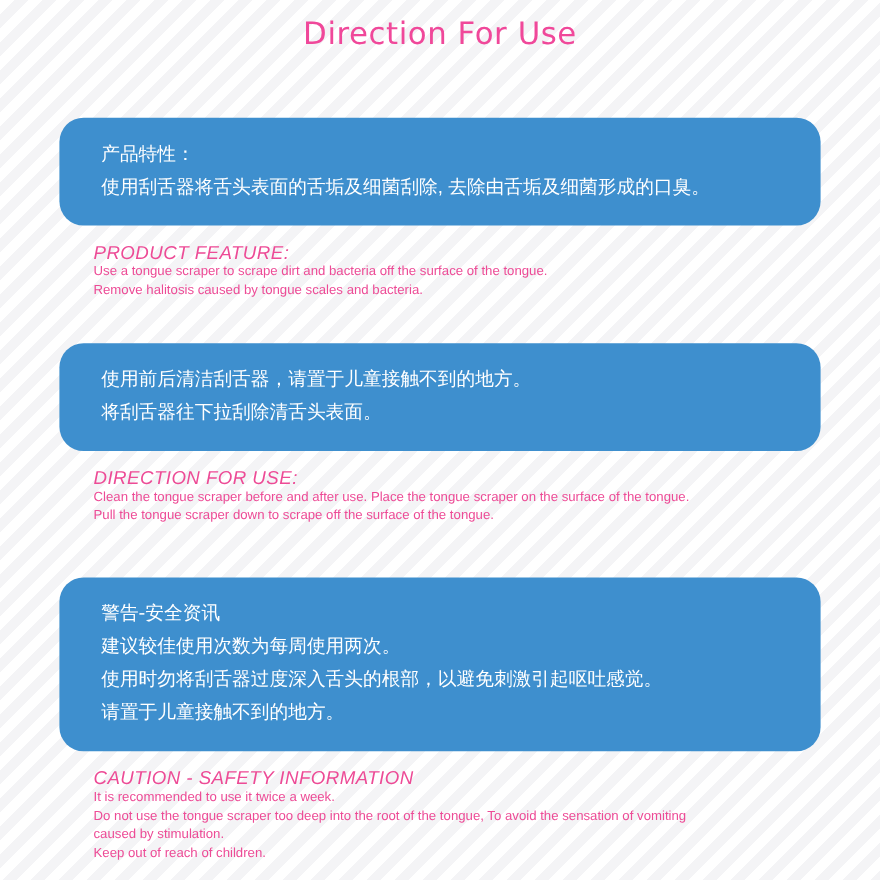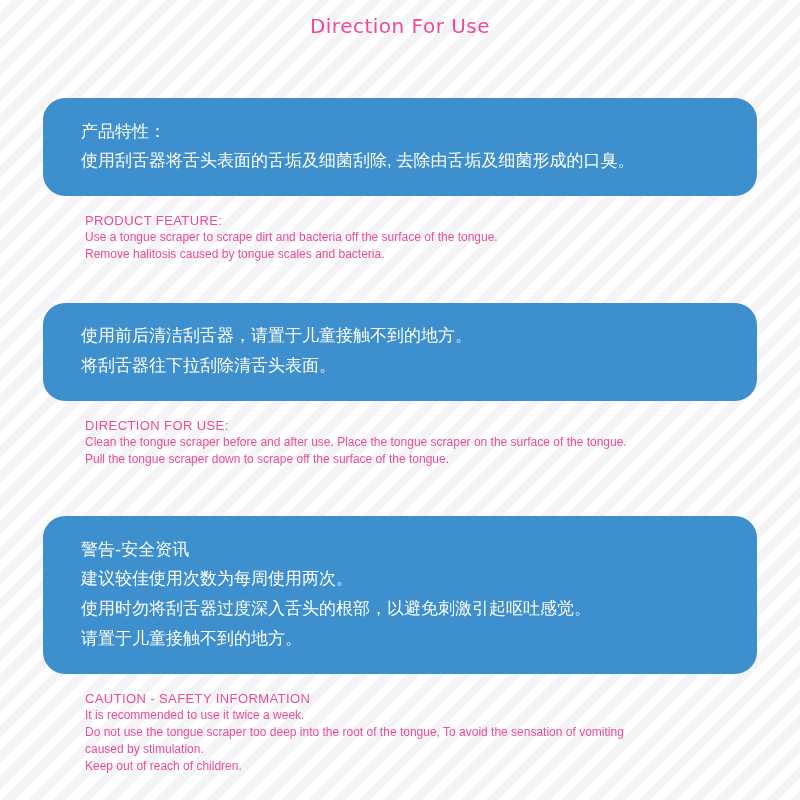--- a/index.html
+++ b/index.html
@@ -25,41 +25,41 @@
   .page {
     position: relative;
     width: 800px;
     height: 800px;
     box-sizing: border-box;
   }
 
   .page-title {
     text-align: center;
     color: #f0489a;
-    font-size: 20px;
+    font-size: 28px;
     font-weight: 400;
     letter-spacing: 0.5px;
     margin: 0;
     padding-top: 14px;
     font-family: "DejaVu Sans", sans-serif;
   }
 
   .sections {
     margin-top: 60px;
   }
 
   .section {
     position: relative;
   }
 
   .blue-card {
     background-color: #3e8fce;
     border-radius: 22px;
     color: #ffffff;
-    margin: 0 43px;
+    margin: 0 54px;
     padding: 18px 38px 20px 38px;
     box-sizing: border-box;
   }
 
   .blue-card .cn-head {
     font-size: 17px;
     line-height: 30px;
     margin: 0;
     font-family: "DejaVu Sans", sans-serif;
     font-weight: 400;
@@ -74,24 +74,25 @@
   }
 
   .en-block {
     margin: 16px 42px 0 42px;
     padding-left: 43px;
     color: #ed4b96;
     box-sizing: border-box;
   }
 
   .en-block .en-head {
-    font-size: 13px;
+    font-size: 17px;
     letter-spacing: 0.4px;
     line-height: 17px;
     margin: 0;
+    font-style: italic;
   }
 
   .en-block .en-line {
     font-size: 12px;
     line-height: 17px;
     margin: 0;
   }
 
   .sec-1 { margin-top: 0; }
   .sec-2 { margin-top: 40px; }

